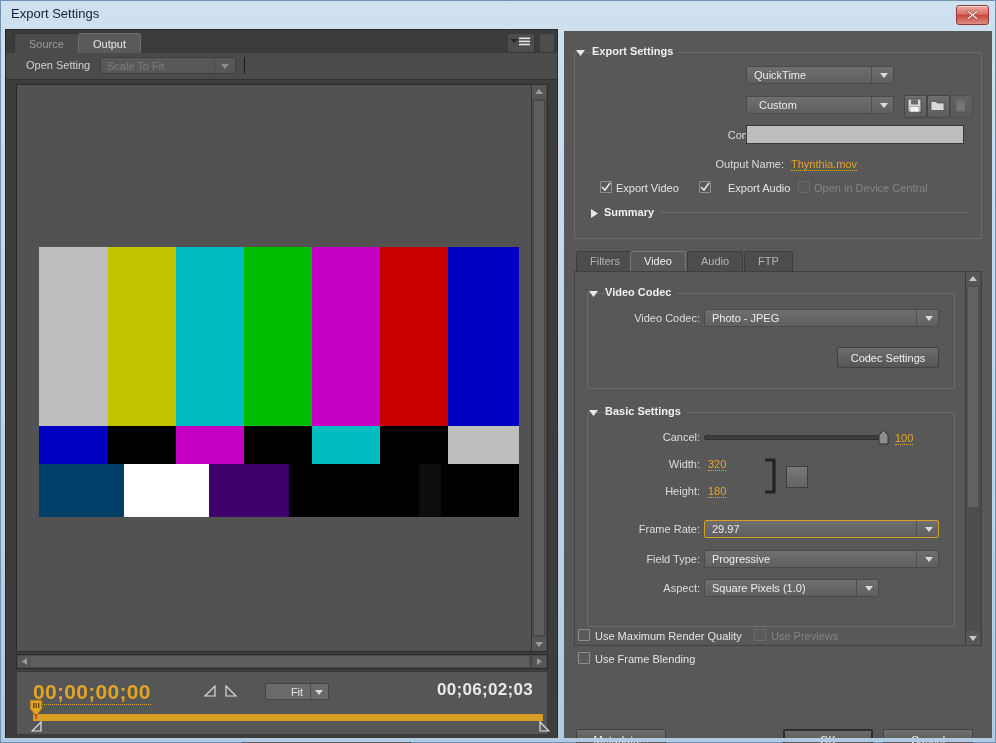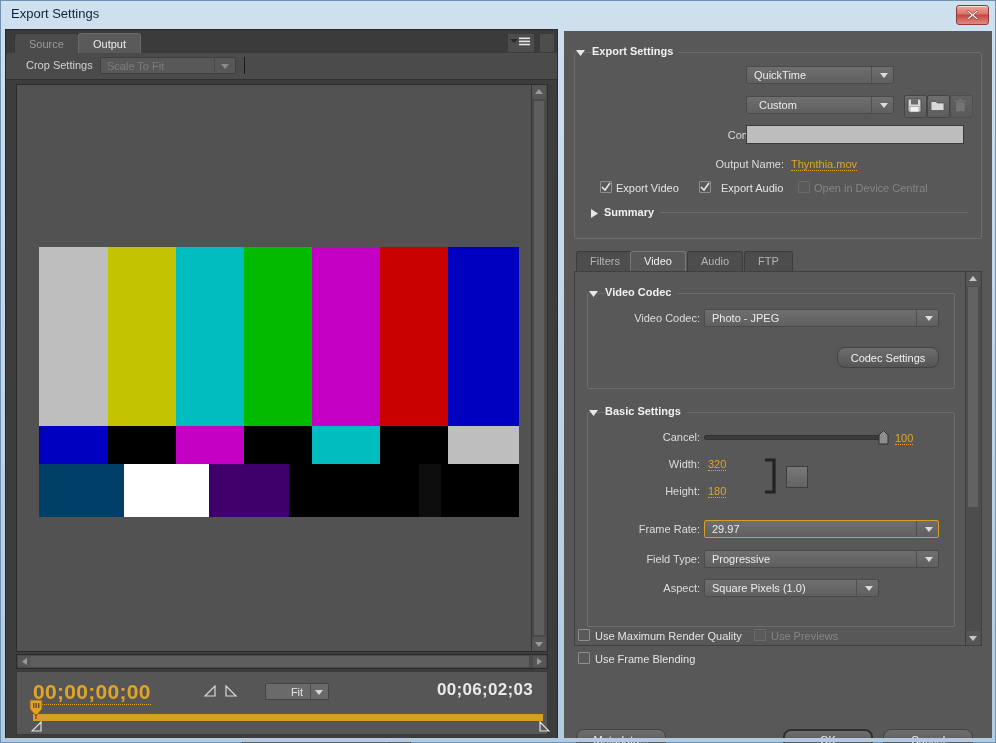--- a/index.html
+++ b/index.html
@@ -192,21 +192,21 @@
   .chk{
     position:absolute;width:12px;height:12px;background:#5a5a5a;
     border:1px solid #8e8e8e;border-radius:1px;cursor:pointer;box-sizing:border-box;
   }
   .chk.disabled{border-color:#6a6a6a;cursor:default;}
   .chk-lbl{position:absolute;color:#e4e4e4;font-size:11px;cursor:pointer;}
   .chk-lbl.disabled{color:#858585;cursor:default;}
   .btn{
     position:absolute;height:21px;
     background:linear-gradient(to bottom,#6e6e6e 0%,#616161 50%,#555 100%);
-    border:1px solid #424242;border-radius:8px;
+    border:1px solid #424242;border-radius:2px;
     color:#f0f0f0;font-size:11px;line-height:20px;text-align:center;cursor:pointer;
     box-sizing:border-box;
   }
   .btn.default{border:2px solid #2e2e2e;line-height:18px;}
 
   
   #lower-tabs{position:absolute;left:12px;top:220px;width:408px;height:20px;text-decoration:underline;}
   .ltab{
     position:absolute;top:0;height:20px;line-height:19px;padding:0 13px;
     font-size:11px;border-radius:3px 3px 0 0;cursor:pointer;box-sizing:border-box;
@@ -253,21 +253,21 @@
           <path d="M2 5 L10 5 L6 9 Z" fill="#2a2a2a"></path>
           <rect x="11" y="3.5" width="11" height="1.6" fill="#e5e5e5"></rect>
           <rect x="11" y="6.6" width="11" height="1.6" fill="#e5e5e5"></rect>
           <rect x="11" y="9.7" width="11" height="1.6" fill="#e5e5e5"></rect>
         </svg>
       </div>
       <div id="panel-menu-right"></div>
     </div>
 
     <div id="croprow">
-      <div id="crop-label">Crop Settings</div>
+      <div id="crop-label">Open Setting</div>
       <div id="crop-select">
         <span>Scale To Fit</span>
         <span class="arrowbox"></span>
         <svg id="crop-caret" width="8" height="5" viewBox="0 0 8 5">
           <path d="M0 0 L8 0 L4 5 Z" fill="#8a8a8a"></path>
         </svg>
       </div>
       <div id="crop-divider"></div>
     </div>
 
@@ -438,21 +438,21 @@
             <path d="M1 5 L4 8 L9 1" stroke="#e8e8e8" stroke-width="1.5" fill="none"></path>
           </svg>
       </div>
       <div class="chk-lbl" style="left:42px;top:137px;">Export Video</div>
 
       <div class="chk" style="left:125px;top:136px;">
         <svg width="10" height="10" viewBox="0 0 10 10">
             <path d="M1 5 L4 8 L9 1" stroke="#e8e8e8" stroke-width="1.5" fill="none"></path>
           </svg>
       </div>
-      <div class="chk-lbl" style="left:147px;top:137px;">Export Audio</div>
+      <div class="chk-lbl" style="left:154px;top:137px;">Export Audio</div>
 
       <div class="chk disabled" style="left:224px;top:136px;"></div>
       <div class="chk-lbl disabled" style="left:240px;top:137px;">Open in Device Central</div>
 
       <svg class="tri" style="left:17px;top:164px;" width="7" height="9" viewBox="0 0 7 9">
           <path d="M0 0 L7 4.5 L0 9 Z" fill="#e8e8e8"></path>
         </svg>
       <div style="position:absolute;left:30px;top:161px;font-size:11px;font-weight:bold;color:#f0f0f0;background:#585858;padding-right:6px;z-index:2;">Summary</div>
       <div style="position:absolute;left:30px;top:167px;right:14px;height:1px;background:#6d6d6d;z-index:1;"></div>
     </div>

